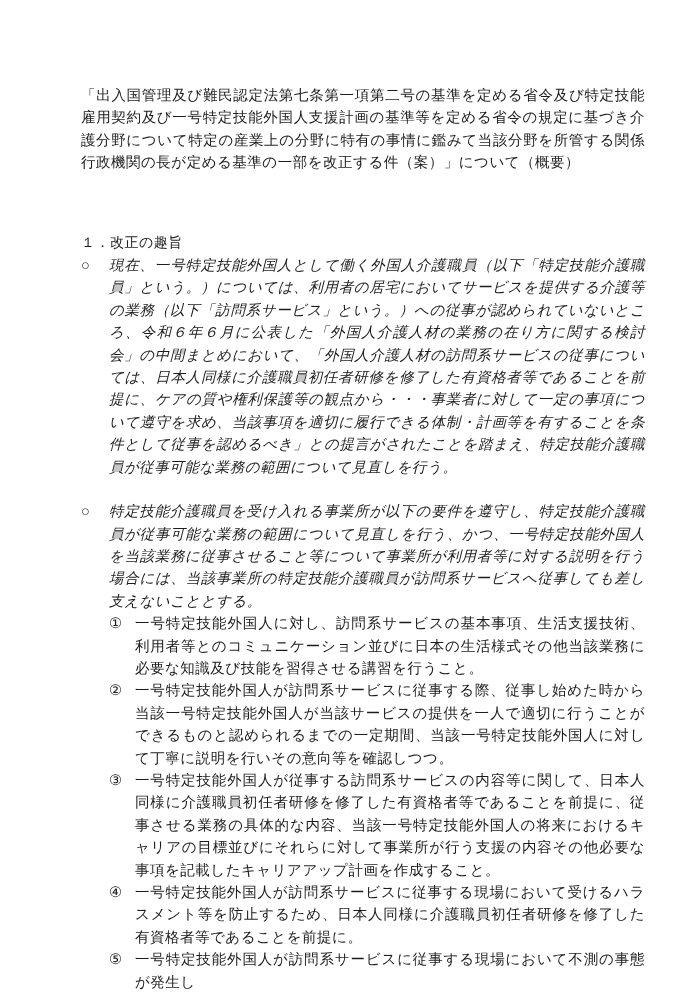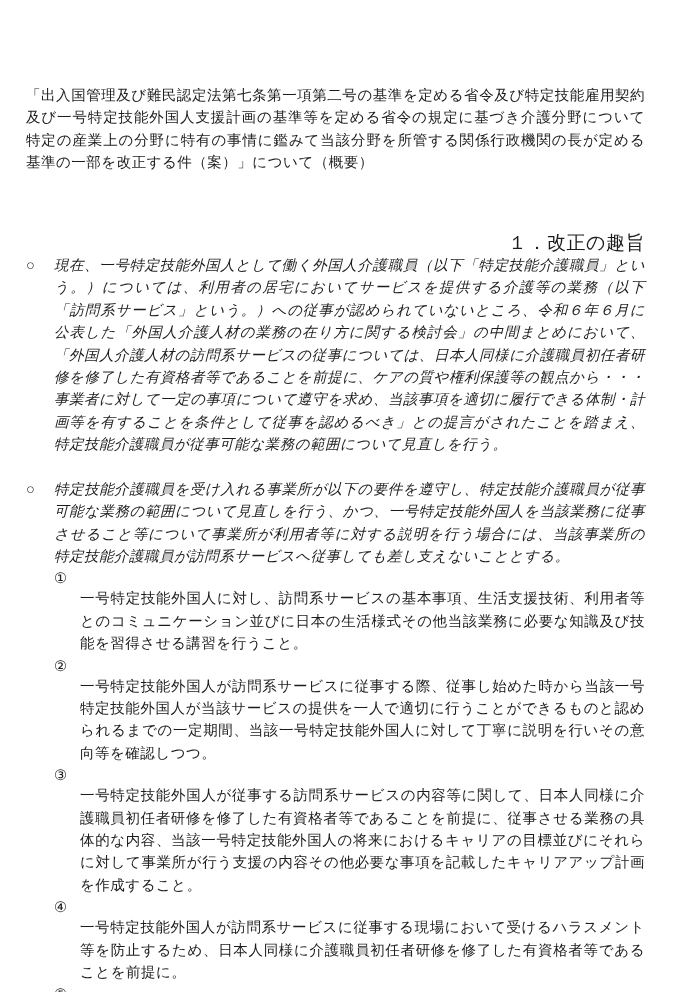--- a/index.html
+++ b/index.html
@@ -11,37 +11,36 @@
   body {
     width: 700px;
     height: 992px;
     overflow: hidden;
     font-family: "Liberation Serif", "DejaVu Serif", serif;
     color: #1c1c1c;
   }
   .page {
     width: 700px;
     height: 992px;
-    padding: 84px 55px 10px 26px;
+    padding: 84px 55px 10px 81px;
     background: #ffffff;
   }
   .doc-title {
     margin: 0 0 58px 0;
     font-size: 14.5px;
     line-height: 22.4px;
     letter-spacing: 0.5px;
     text-align: justify;
   }
   .section-heading {
     margin: 0;
-    font-size: 19px;
+    font-size: 14px;
     line-height: 22.4px;
     letter-spacing: 0.5px;
     font-weight: normal;
-    text-align: right;
   }
   .section-2 {
     margin-top: 22px;
   }
   .bullet-para {
     display: flex;
     font-size: 14.5px;
     line-height: 22.4px;
     letter-spacing: 0.5px;
   }
@@ -61,21 +60,20 @@
     line-height: 22.4px;
     letter-spacing: 0.5px;
   }
   .num-marker {
     width: 26px;
     flex: 0 0 26px;
   }
   .num-text {
     flex: 1 1 auto;
     text-align: justify;
-    margin-top: 20px;
   }
 </style>
 </head>
 <body>
 
 <div class="page">
 
   <p class="doc-title">「出入国管理及び難民認定法第七条第一項第二号の基準を定める省令及び特定技能雇用契約及び一号特定技能外国人支援計画の基準等を定める省令の規定に基づき介護分野について特定の産業上の分野に特有の事情に鑑みて当該分野を所管する関係行政機関の長が定める基準の一部を改正する件（案）」について（概要）</p>
 
   <div class="section section-1">

